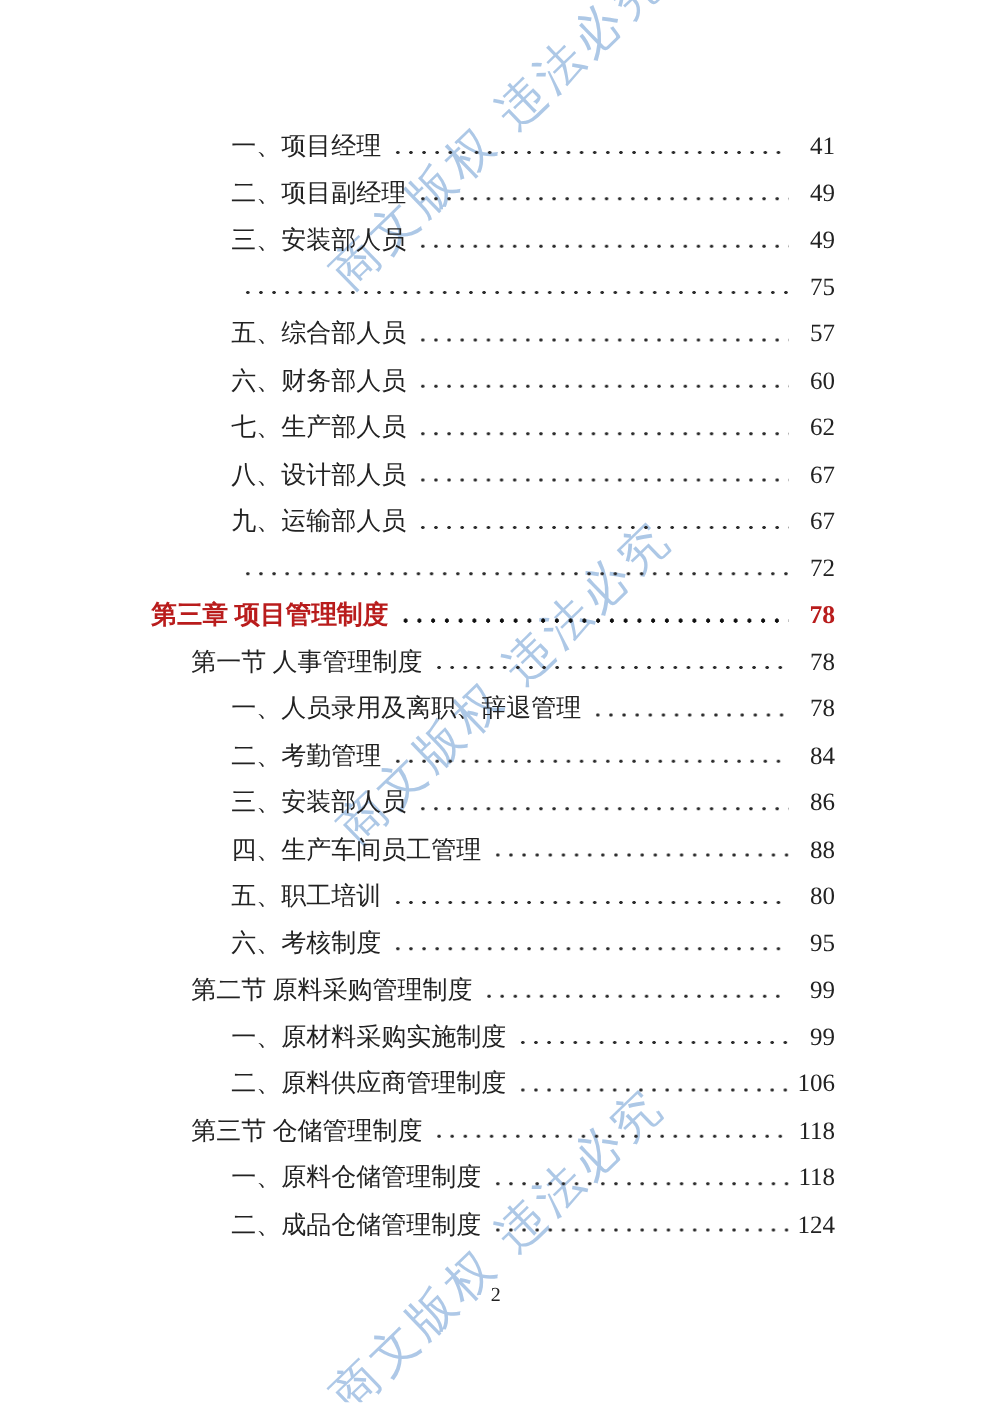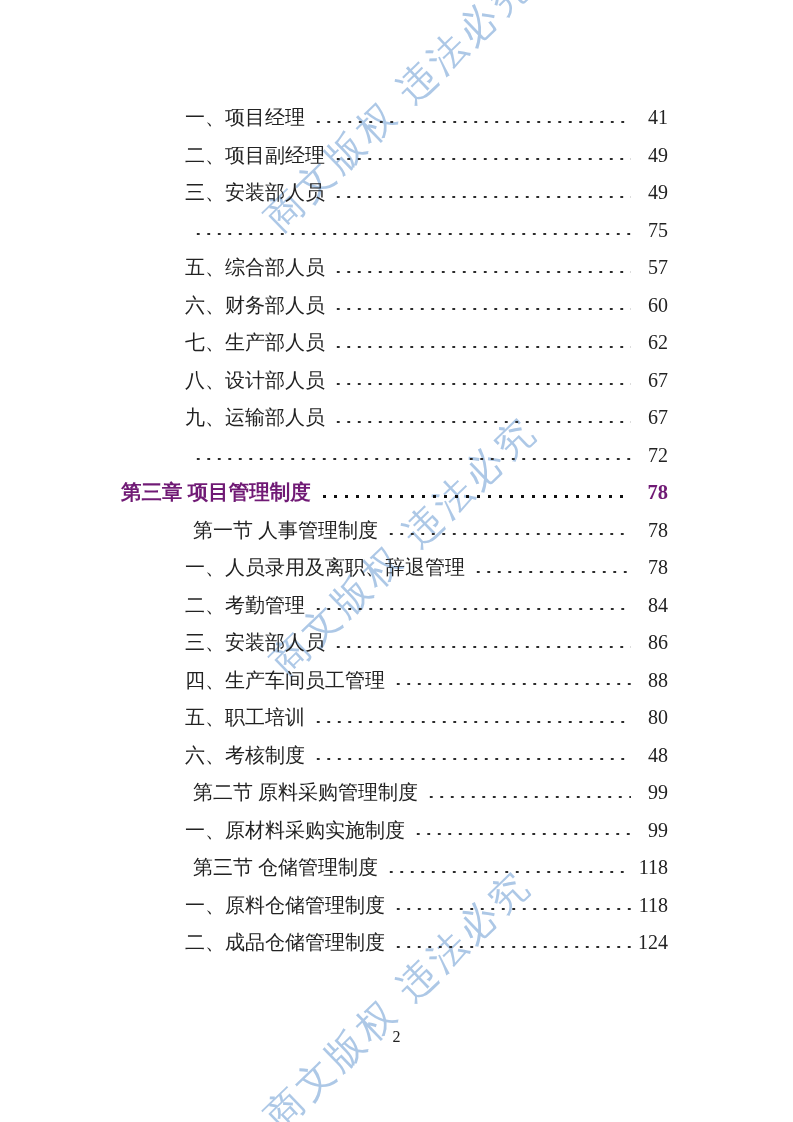--- a/index.html
+++ b/index.html
@@ -28,22 +28,22 @@
   .wm-c{left:398px;top:1000px;}
   
   .toc{position:absolute;left:0;right:0;top:99px;z-index:2;}
   .toc-row{
     display:flex;align-items:baseline;
     height:37.5px;line-height:37.5px;
     padding-right:125px;
     font-size:20px;
   }
   .level-item{padding-left:185px;}
-  .level-section{padding-left:153px;margin-left:40px;}
-  .level-chapter{padding-left:121px;font-weight:bold;font-size:20.5px;color:#701a75;}
+  .level-section{padding-left:153px;}
+  .level-chapter{padding-left:121px;font-weight:bold;font-size:20.5px;color:#b91c1c;}
   .toc-title{white-space:pre;}
   .toc-dots{
     flex:1;
     align-self:stretch;
     margin:0 3px 0 6px;
     background-image:radial-gradient(circle,#2b2b2b 1.25px,transparent 1.45px);
     background-size:10.5px 4px;
     background-repeat:repeat-x;
     background-position:left 2px bottom 13px;
   }
@@ -149,31 +149,36 @@
         <span class="toc-page">88</span>
       </div>
       <div class="toc-row level-item">
         <span class="toc-title">五、职工培训</span>
         <span class="toc-dots"></span>
         <span class="toc-page">80</span>
       </div>
       <div class="toc-row level-item">
         <span class="toc-title">六、考核制度</span>
         <span class="toc-dots"></span>
-        <span class="toc-page">48</span>
+        <span class="toc-page">95</span>
       </div>
       <div class="toc-row level-section">
         <span class="toc-title">第二节 原料采购管理制度</span>
         <span class="toc-dots"></span>
         <span class="toc-page">99</span>
       </div>
       <div class="toc-row level-item">
         <span class="toc-title">一、原材料采购实施制度</span>
         <span class="toc-dots"></span>
         <span class="toc-page">99</span>
+      </div>
+      <div class="toc-row level-item">
+        <span class="toc-title">二、原料供应商管理制度</span>
+        <span class="toc-dots"></span>
+        <span class="toc-page">106</span>
       </div>
       <div class="toc-row level-section">
         <span class="toc-title">第三节 仓储管理制度</span>
         <span class="toc-dots"></span>
         <span class="toc-page">118</span>
       </div>
       <div class="toc-row level-item">
         <span class="toc-title">一、原料仓储管理制度</span>
         <span class="toc-dots"></span>
         <span class="toc-page">118</span>

